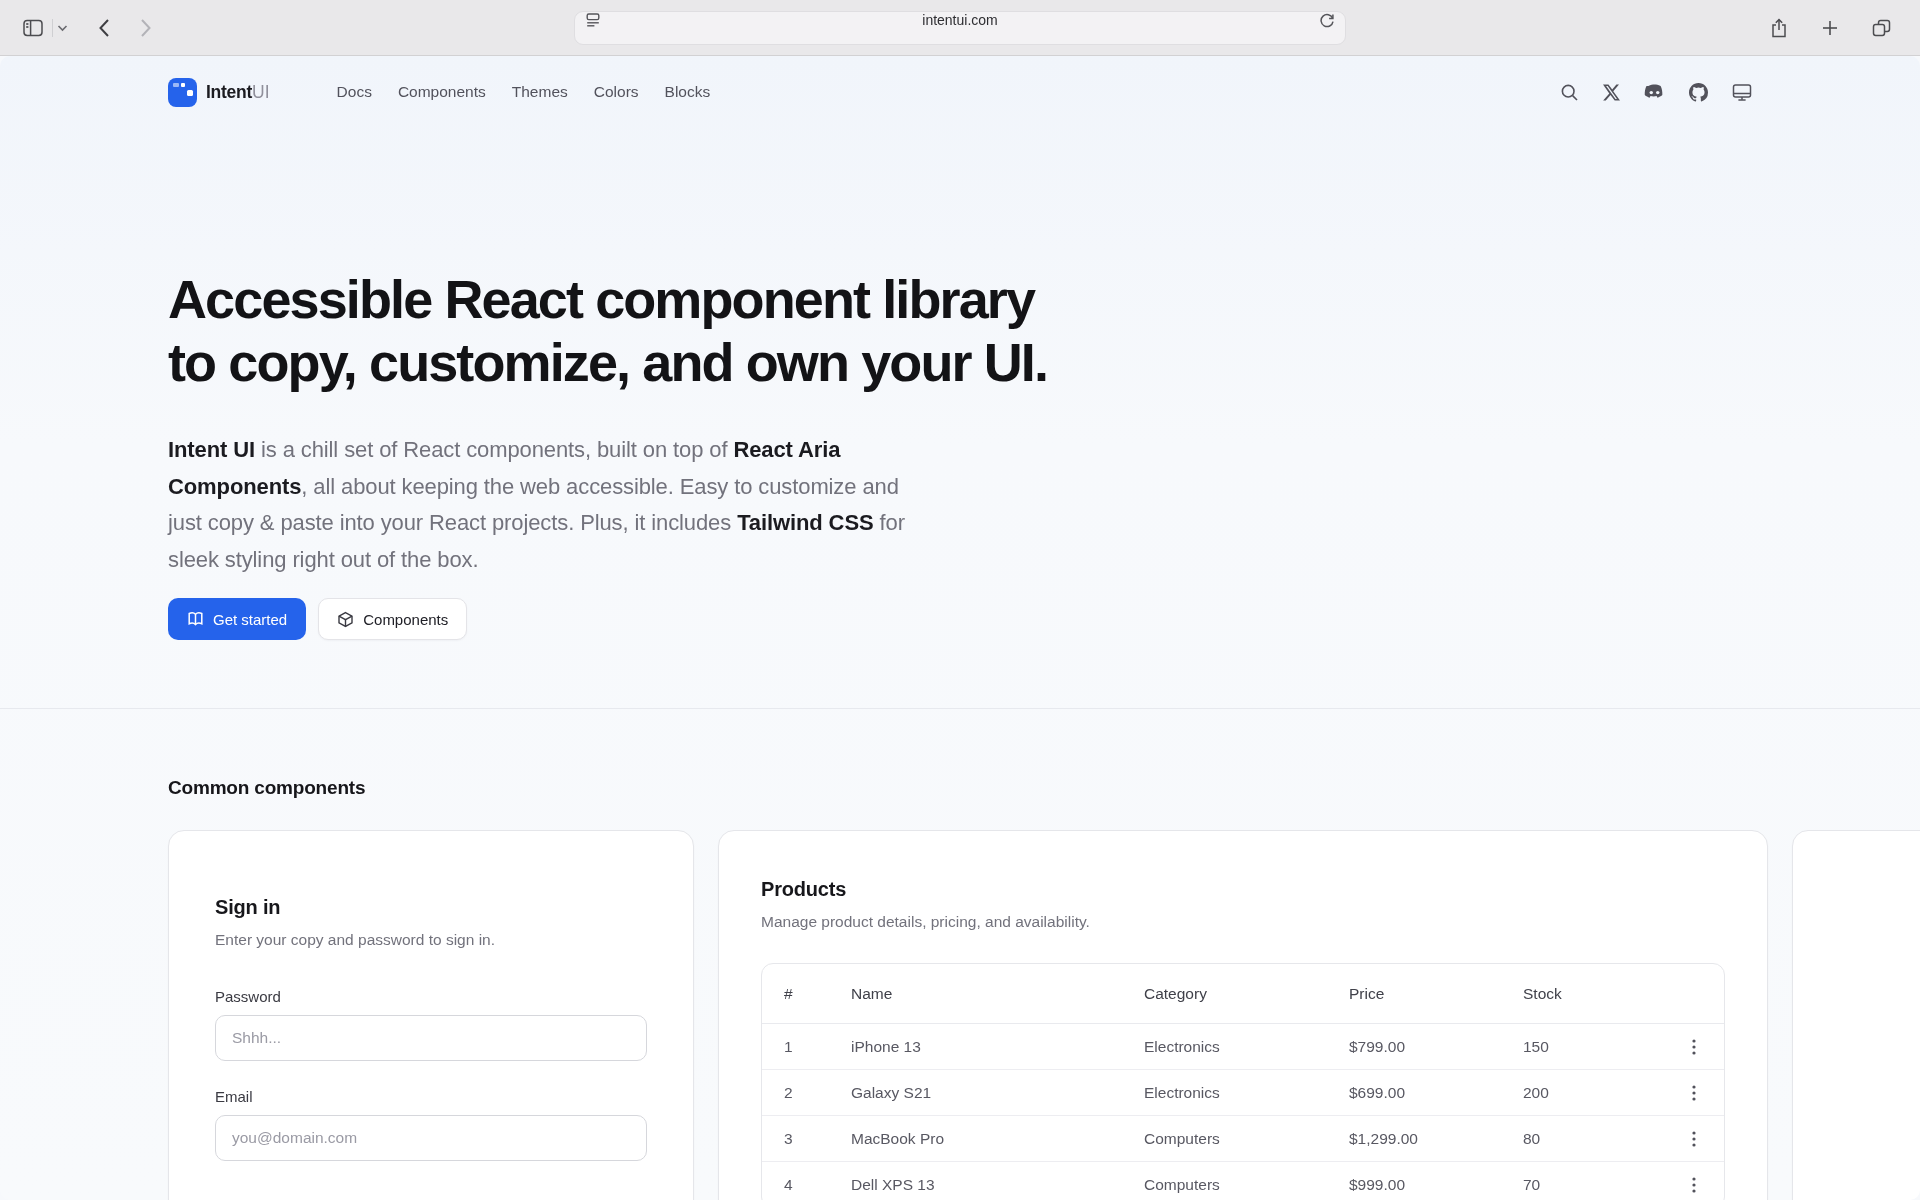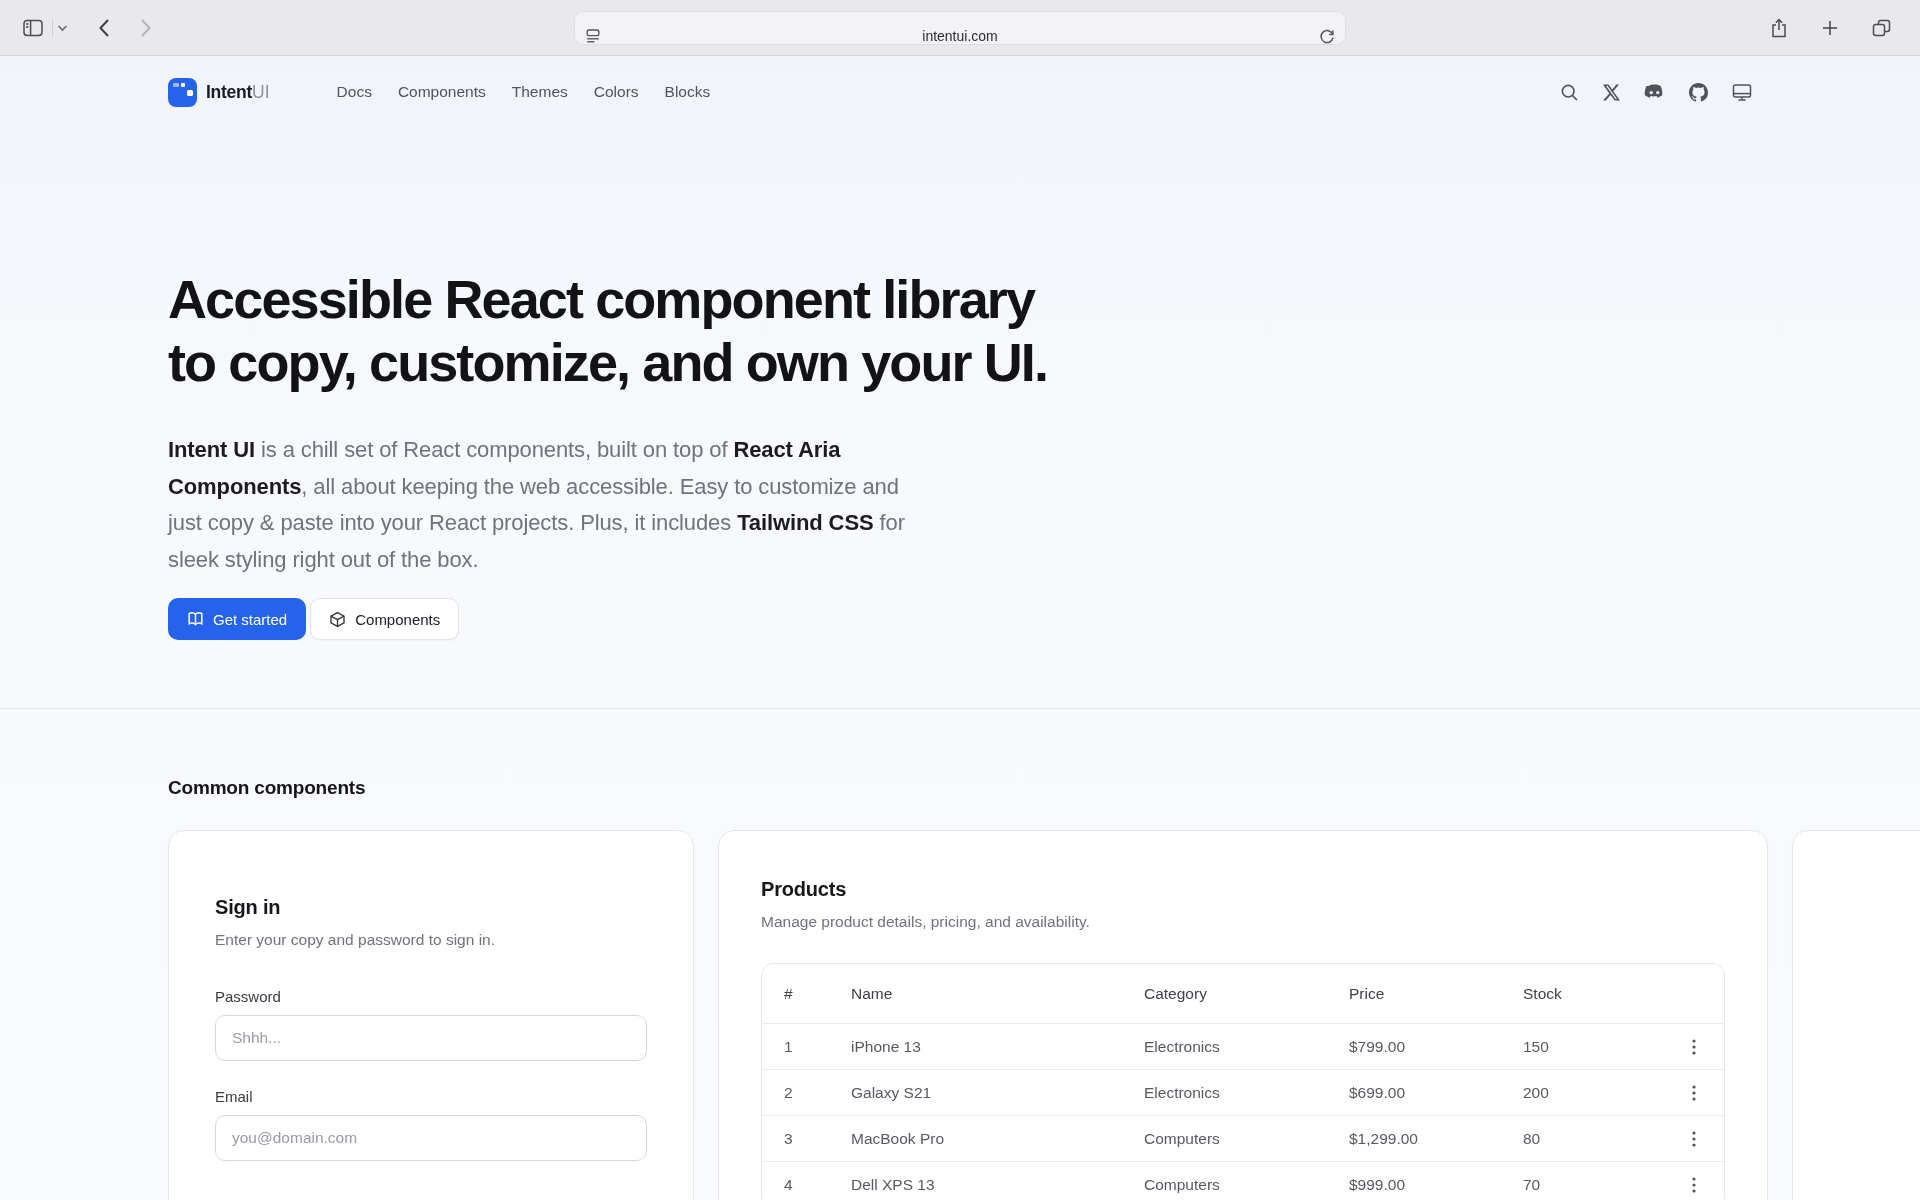--- a/index.html
+++ b/index.html
@@ -7,28 +7,28 @@
   body { font-family:"Liberation Sans","DejaVu Sans",sans-serif; background:#f7f9fc; }
 
   
   .toolbar { position:relative; height:56px; background:#e9e8ea; border-bottom:1px solid #d2d1d3; }
   .tb-left { position:absolute; left:18px; top:0; height:56px; display:flex; align-items:center; }
   .tb-btn { display:flex; align-items:center; justify-content:center; width:30px; height:30px; color:#4c4c50; }
   .tb-sep { width:1px; height:18px; background:#cfcfd2; margin:0 4px; }
   .tb-chevron { width:18px; color:#6a6a6f; margin-right:14px; }
   .nav-back { color:#3e3e42; margin-right:12px; }
   .nav-fwd { color:#b3b3b8; }
-  .urlbar { position:absolute; left:574px; top:11px; width:772px; height:34px; background:#f3f2f4; border:1px solid #dfdee1; border-radius:9px; display:flex; align-items:flex-end; padding:0 10px; }
+  .urlbar { position:absolute; left:574px; top:11px; width:772px; height:34px; background:#f3f2f4; border:1px solid #dfdee1; border-radius:9px; display:flex; align-items:flex-start; padding:0 10px; }
   .urlbar .spacer { flex:1; }
   .url-text { font-size:14px; color:#2e2e32; }
   .url-icon, .reload-icon { color:#55555a; display:flex; }
   .tb-right { position:absolute; right:24px; top:0; height:56px; display:flex; align-items:center; gap:21px; color:#4c4c50; }
 
   
-  .page { height:1144px; background:linear-gradient(180deg,#f1f5fb 0%,#f7f9fc 34%,#f8fafc 100%); overflow:hidden; }
+  .page { height:1144px; background:linear-gradient(180deg,#f1f5fb 0%,#f7f9fc 34%,#f8fafc 100%); overflow:hidden;border-radius:10px; }
   .container { width:1584px; margin:0 auto; }
 
   
   .site-nav { margin-top:14px; height:44px; display:flex; align-items:center; }
   .brand { display:flex; align-items:center; margin-right:23px; cursor:pointer; }
   .logo { position:relative; width:29px; height:29px; border-radius:8px; background:#2563eb; margin-right:9px; }
   .logo i { position:absolute; display:block; }
   .logo .m1 { left:5px; top:5px; width:6px; height:4px; background:rgba(255,255,255,.55); border-radius:1px; }
   .logo .m2 { left:13px; top:5px; width:4px; height:4px; background:#fff; border-radius:1px; }
   .logo .m3 { right:4px; top:12px; width:6px; height:6px; background:#fff; border-radius:1.5px; }
@@ -36,21 +36,21 @@
   .brand-sub { font-size:17.5px; font-weight:500; color:#90909b; }
   .nav-links { display:flex; gap:26px;padding-left:44px; }
   .nav-link { font-size:15.5px; color:#52525c; cursor:pointer; }
   .nav-icons { margin-left:auto; display:flex; align-items:center; gap:24px; color:#52525b; }
   .nav-icons .ic { display:flex; cursor:pointer; }
 
   
   .hero-heading { margin-top:154px; font-size:54px; line-height:63px; font-weight:700; letter-spacing:-0.035em; color:#131316; }
   .hero-para { margin-top:38px; width:765px; font-size:22px; line-height:36.5px; color:#72727c; letter-spacing:-0.005em; }
   .hero-para .b { color:#1b1b20; font-weight:700; }
-  .hero-actions { margin-top:20px; display:flex; gap:4px; }
+  .hero-actions { margin-top:20px; display:flex; gap:12px; }
   .btn { height:42px; display:inline-flex; align-items:center; gap:9px; padding:0 18px; border-radius:10px; font-size:15px; font-weight:500; cursor:pointer; border:1px solid transparent; font-family:inherit; }
   .btn-primary { background:#2563eb; color:#fff; }
   .btn-secondary { background:#fff; color:#202027; border-color:#e4e4e8; box-shadow:0 1px 2px rgba(16,24,40,.04); }
 
   .page-divider { margin-top:68px; border-top:1px solid #e7e9ee; }
 
   
   .section-title { margin-top:66px; font-size:19px; line-height:26px; font-weight:700; color:#16161a; letter-spacing:-0.01em; }
   .section-sub { margin-top:7px; font-size:16px; line-height:22px; color:#72727c; }
 

